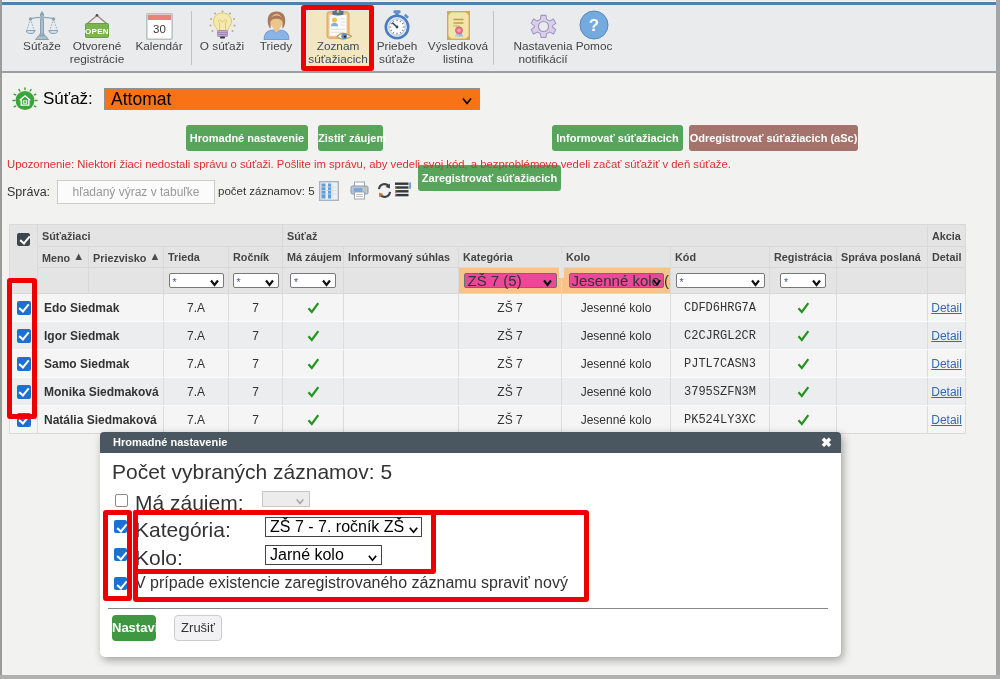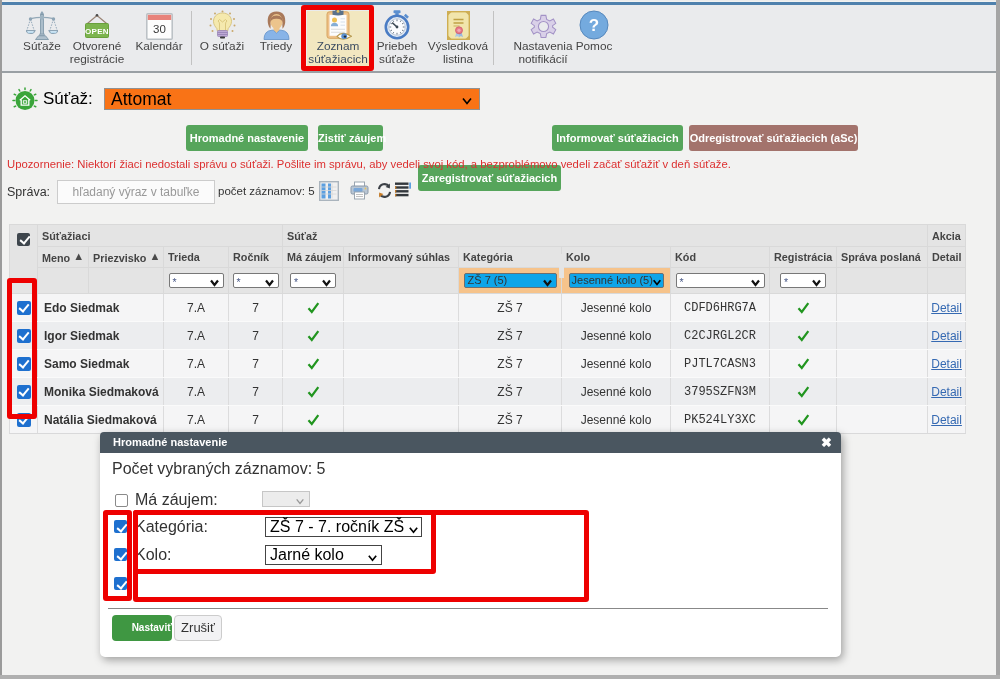--- a/index.html
+++ b/index.html
@@ -35,38 +35,38 @@
 #tbl .frow td { background:#e4e4e4; height:26px; text-align:center; padding:0; }
 #tbl tbody.data td { background:#f5f5f6; height:28px; text-align:center; color:#333; border-left:1px solid #dcdcdd; border-right:1px solid #dcdcdd; border-top:1px solid #fafafa; border-bottom:1px solid #fafafa; padding:0; }
 #tbl tbody.data tr:nth-child(even) td { background:#ecedef; }
 #tbl tbody.data tr:last-child td { border-bottom:1px solid #d9d9da; }
 #tbl tbody.data td.nm { text-align:left; font-weight:bold; padding-left:6px; color:#333; }
 .chk { display:inline-block; vertical-align:middle; height:12px; }
 .code { font-family:"Liberation Mono", monospace; color:#9a9a9a; font-size:11px; }
 a.det { color:#3569b2; font-size:12px; }
 .fsel { display:inline-block; background:#fff; border:1px solid #787878; border-radius:2px; height:15px; font-size:10.5px; color:#333; text-align:left; padding:0 3px; line-height:13.5px; position:relative; vertical-align:middle; }
 .fsel .chev { position:absolute; right:3px; top:2.5px; }
-.osel { background:#0ea5e9; border-color:#6e6e6e; font-size:11px; }
+.osel { background:#ec4899; border-color:#6e6e6e; font-size:15px; }
 .ocell { background:#f6c38b !important; }
 
 .cb { display:inline-block; width:14px; height:14px; border-radius:2px; background:#1e70cf; position:relative; vertical-align:middle; }
 .cb:after { content:""; position:absolute; left:4.5px; top:1.5px; width:4px; height:8px; border:solid #fff; border-width:0 2px 2px 0; transform:rotate(40deg); }
 .cbdark { background:#3e464d; }
 .cbempty { background:#fff; border:1px solid #8a8a8a; }
 .cbempty:after { display:none; }
 
 .red { position:absolute; border:5px solid #ee0000; border-radius:3px; z-index:50; }
 
 #modal { position:absolute; left:100px; top:432px; width:741px; height:225px; background:#fff; border-radius:5px; box-shadow:2px 3px 8px rgba(0,0,0,0.35); z-index:40; }
 #mtitle { position:absolute; left:0; top:0; width:100%; height:21px; background:#4a5660; border-radius:4px 4px 0 0; color:#fff; font-size:11px; font-weight:bold; line-height:21px; padding-left:13px; }
 #mx { position:absolute; right:9px; top:0px; font-size:13px; font-weight:bold; color:#fff; }
-.mtext { position:absolute; font-size:16px; color:#333; }
+.mtext { position:absolute; font-size:21px; color:#333; }
 .msel { position:absolute; background:#fff; border:1px solid #444; font-size:16px; color:#000; padding-left:4px; }
 #mhr { position:absolute; left:8px; top:176px; width:720px; border-top:1px solid #888; }
-#mok { position:absolute; left:12px; top:183px; width:60px; height:26px; background:#3f9742; border-radius:4px; color:#fff; font-weight:bold; font-size:10px; text-align:right; line-height:26px; }
+#mok { position:absolute; left:12px; top:183px; width:44px; height:26px; background:#3f9742; border-radius:4px; color:#fff; font-weight:bold; font-size:13px; text-align:left; line-height:26px; }
 #mcancel { position:absolute; left:74px; top:183px; width:48px; height:26px; background:#f2f2f4; border:1px solid #ccc; border-radius:4px; color:#333; font-size:13px; text-align:center; line-height:24px; }
 .chev svg { display:block; }
 .abs { position:absolute; }
 </style>
 </head>
 <body>
 <div id="frame">
 <div id="edgeT"></div>
     <div id="edgeL"></div>
     <div id="edgeR"></div>
@@ -473,20 +473,21 @@
 
   <span class="cb" style="position:absolute; left:14px; top:116px; width:13px; height:13px;"></span>
   <div class="mtext" style="left:35px; top:114px;">Kolo:</div>
   <div class="msel" style="left:165px; top:113px; width:117px; height:20px;">Jarné kolo<span class="chev" style="position:absolute; right:3px; top:6px;">
           <svg width="11" height="11" viewBox="0 0 12 12">
             <polyline points="2,4 6,9 10,4" fill="none" stroke="#000" stroke-width="1.8"></polyline>
           </svg>
         </span></div>
 
   <span class="cb" style="position:absolute; left:14px; top:145px; width:13px; height:13px;"></span>
+  <div class="mtext" style="left:35px; top:142px; font-size:16px;">V prípade existencie zaregistrovaného záznamu spraviť nový</div>
 
   <div id="mhr"></div>
   <div id="mok">Nastaviť</div>
   <div id="mcancel">Zrušiť</div>
 </div>
 
 <div class="abs" style="left:559px; top:254px; width:5px; height:24px; background:#e4e4e4; z-index:5;"></div>
 
 <div class="red" style="left:301px; top:5px; width:73px; height:66px;"></div>
 <div class="red" style="left:7px; top:278px; width:30px; height:141px;"></div>

